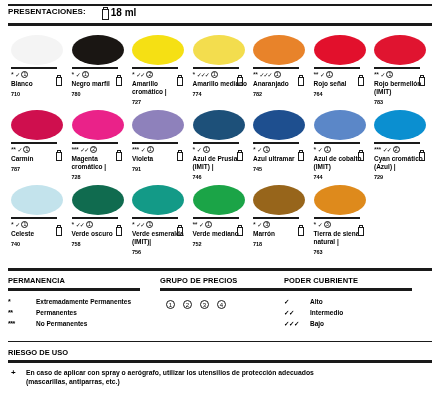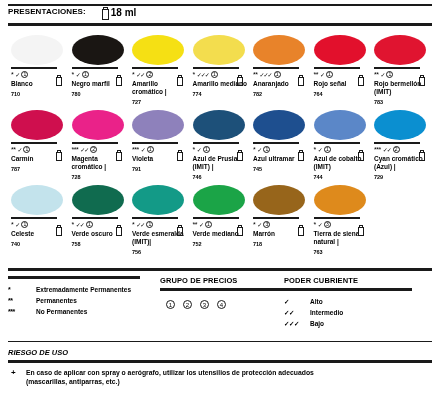--- a/index.html
+++ b/index.html
@@ -152,21 +152,21 @@
 
   
   .riesgo-rule {
     position: absolute; left: 8px; top: 341px; width: 424px;
     border-top: 1px solid #1a1a1a;
   }
   .riesgo {
     position: absolute; left: 8px; top: 348px; width: 424px;
   }
   .riesgo-title {
-    font-size: 7.5px; font-weight: bold; margin-bottom: 3px; font-style: italic;
+    font-size: 7.5px; font-weight: bold; margin-bottom: 3px;
   }
   .riesgo-underline {
     border-top: 3px solid #1a1a1a; width: 424px; margin-bottom: 5px;
   }
   .riesgo-item { display: flex; align-items: flex-start; }
   .riesgo-plus {
     width: 18px; flex: 0 0 18px; font-size: 8px; font-weight: bold;
     padding-left: 3px;
   }
   .riesgo-text {
@@ -515,20 +515,21 @@
       <div class="names code">763</div>
     </div>
     <div class="cell"></div>
   </div>
 </div>
 
 <div class="legend-rule-top"></div>
 
 <div class="legend">
   <div class="legend-col lc1">
+    <div class="legend-title">PERMANENCIA</div>
     <div class="legend-underline"></div>
     <div class="legend-item">
       <span class="legend-key">*</span>
       <span>Extremadamente Permanentes</span>
     </div>
     <div class="legend-item">
       <span class="legend-key">**</span>
       <span>Permanentes</span>
     </div>
     <div class="legend-item">

